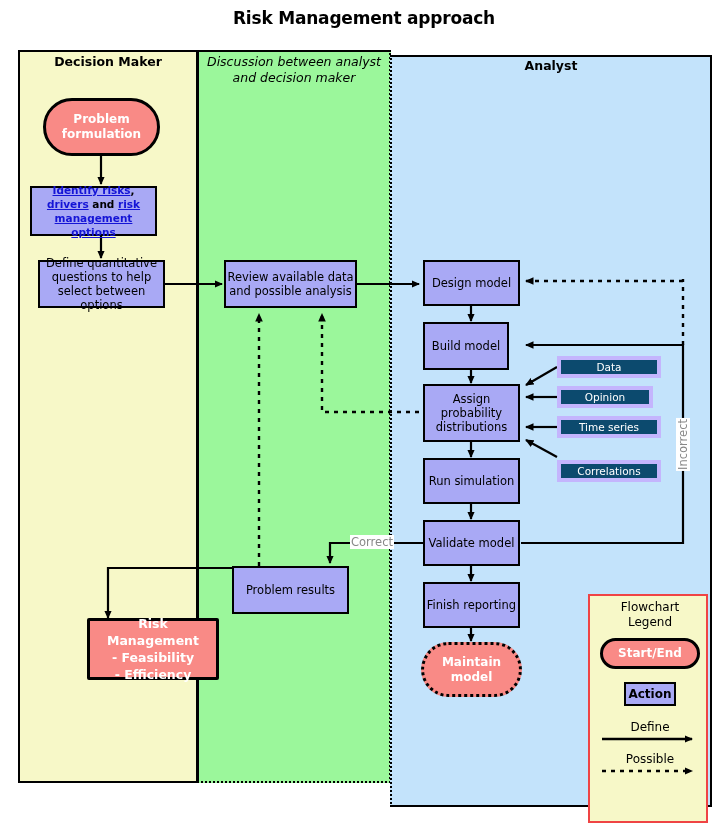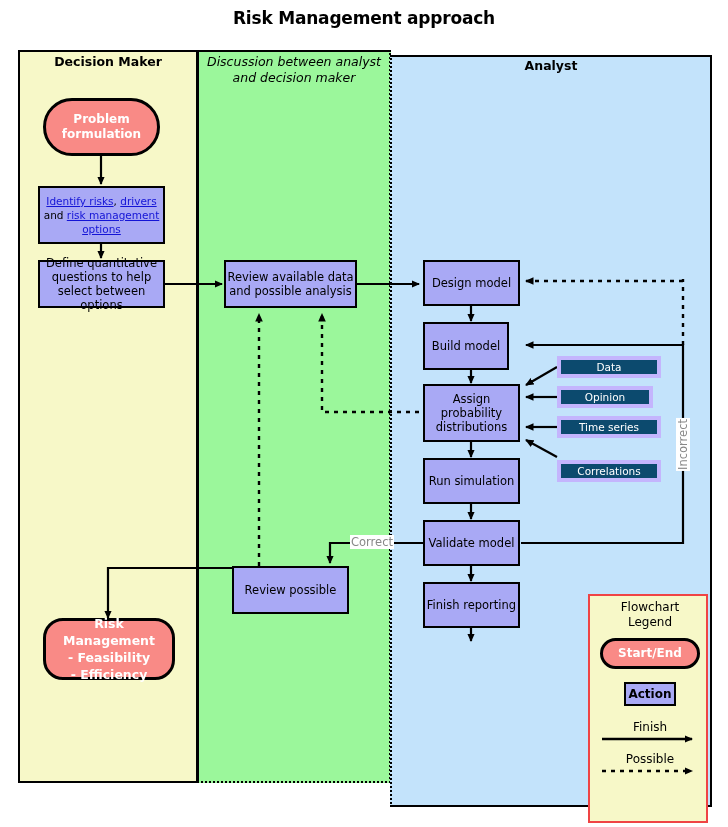--- a/index.html
+++ b/index.html
@@ -32,22 +32,22 @@
   .node{position:absolute;box-sizing:border-box;display:flex;
         align-items:center;justify-content:center;text-align:center;
         color:#000;z-index:5;}
   .action{background:#a9a9f5;border:2px solid #000;font-size:11.5px;
           line-height:14px;}
   .terminal{background:#f98a86;border:3px solid #000;border-radius:40px;
             color:#ffffff;font-weight:bold;font-size:12px;line-height:15px;}
   .terminal-dotted{background:#f98a86;border:3px dotted #000;
             border-radius:40px;color:#ffffff;font-weight:bold;
             font-size:12px;line-height:15px;}
-  .terminal-soft{background:#f98a86;border:3px solid #000;border-radius:20px;
-            color:#ffffff;font-weight:bold;font-size:12.5px;line-height:17px;}
+  .terminal-soft{background:#f98a86;border:3px solid #000;border-radius:2px;
+            color:#ffffff;font-weight:bold;font-size:12.5px;line-height:17px;margin-left:44px;}
   .datasrc{background:#0c4a6e;border:4px solid #c4b5fd;color:#ffffff;
            font-size:10.5px;}
 
   .linkbox{font-size:10.5px;line-height:14px;padding:2px 3px;}
   .lnk{color:#1414d6;text-decoration:underline;}
 
   
   svg.wires{position:absolute;left:0;top:0;width:728px;height:827px;
             z-index:4;pointer-events:none;}
 
@@ -137,21 +137,21 @@
     </g>
     <g stroke="#000" stroke-width="2.4" fill="none" stroke-dasharray="4,5">
       <path d="M683,345 L683,279"></path>
     </g>
   </svg>
 
   <div class="node terminal" style="left:43px;top:98px;width:117px;height:58px;">
     <span>Problem formulation</span>
   </div>
 
-  <div class="node action linkbox" style="left:38px;top:186px;width:127px;height:58px;">
+  <div class="node action linkbox" style="left:30px;top:186px;width:127px;height:50px;font-weight:bold;">
     <span>
       <span class="lnk">Identify risks</span><span>, </span><span class="lnk">drivers</span><span> and </span><span class="lnk">risk management options</span>
     </span>
   </div>
 
   <div class="node action" style="left:38px;top:260px;width:127px;height:48px;">
     <span>Define quantitative questions to help select between options</span>
   </div>
 
   <div class="node terminal-soft" style="left:43px;top:618px;width:132px;height:62px;
@@ -159,21 +159,21 @@
     <span>Risk Management</span>
     <span>- Feasibility</span>
     <span>- Efficiency</span>
   </div>
 
   <div class="node action" style="left:224px;top:260px;width:133px;height:48px;">
     <span>Review available data and possible analysis</span>
   </div>
 
   <div class="node action" style="left:232px;top:566px;width:117px;height:48px;">
-    <span>Review possible</span>
+    <span>Problem results</span>
   </div>
 
   <div class="node action" style="left:423px;top:260px;width:97px;height:46px;">
     <span>Design model</span>
   </div>
 
   <div class="node action" style="left:423px;top:322px;width:86px;height:48px;">
     <span>Build model</span>
   </div>
 
@@ -186,20 +186,23 @@
   </div>
 
   <div class="node action" style="left:423px;top:520px;width:97px;height:46px;">
     <span>Validate model</span>
   </div>
 
   <div class="node action" style="left:423px;top:582px;width:97px;height:46px;">
     <span>Finish reporting</span>
   </div>
 
+  <div class="node terminal-dotted" style="left:421px;top:642px;width:101px;height:55px;">
+    <span>Maintain model</span>
+  </div>
 
   <div class="node datasrc" style="left:557px;top:356px;width:104px;height:22px;">
     <span>Data</span>
   </div>
   <div class="node datasrc" style="left:557px;top:386px;width:96px;height:22px;">
     <span>Opinion</span>
   </div>
   <div class="node datasrc" style="left:557px;top:416px;width:104px;height:22px;">
     <span>Time series</span>
   </div>
@@ -217,21 +220,21 @@
     </div>
 
     <div class="node terminal" style="position:absolute;left:10px;top:42px;width:100px;height:31px;">
       <span>Start/End</span>
     </div>
 
     <div class="node action" style="position:absolute;left:34px;top:86px;width:52px;height:24px;font-size:12px;font-weight:bold;">
       <span>Action</span>
     </div>
 
-    <div class="legend-cap" style="left:0;top:124px;">Finish</div>
+    <div class="legend-cap" style="left:0;top:124px;">Define</div>
     <div class="legend-cap" style="left:0;top:156px;">Possible</div>
 
     <svg style="position:absolute;left:0;top:0;width:120px;height:184px;" viewBox="0 0 120 184">
       <defs>
         <marker id="lah" markerWidth="9" markerHeight="9" refX="7.5" refY="4.5" orient="auto" markerUnits="userSpaceOnUse">
           <path d="M0,0.7 L8.5,4.5 L0,8.3 z" fill="#000"></path>
         </marker>
       </defs>
       <path d="M12,143 L102,143" stroke="#000" stroke-width="2.4" fill="none" marker-end="url(#lah)"></path>
       <path d="M12,175 L102,175" stroke="#000" stroke-width="2.4" fill="none" stroke-dasharray="4,5" marker-end="url(#lah)"></path>

